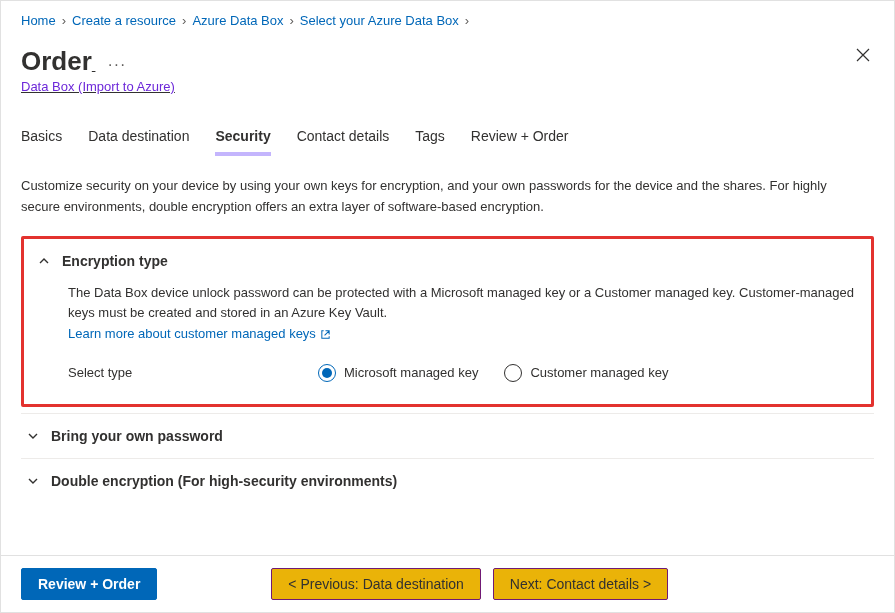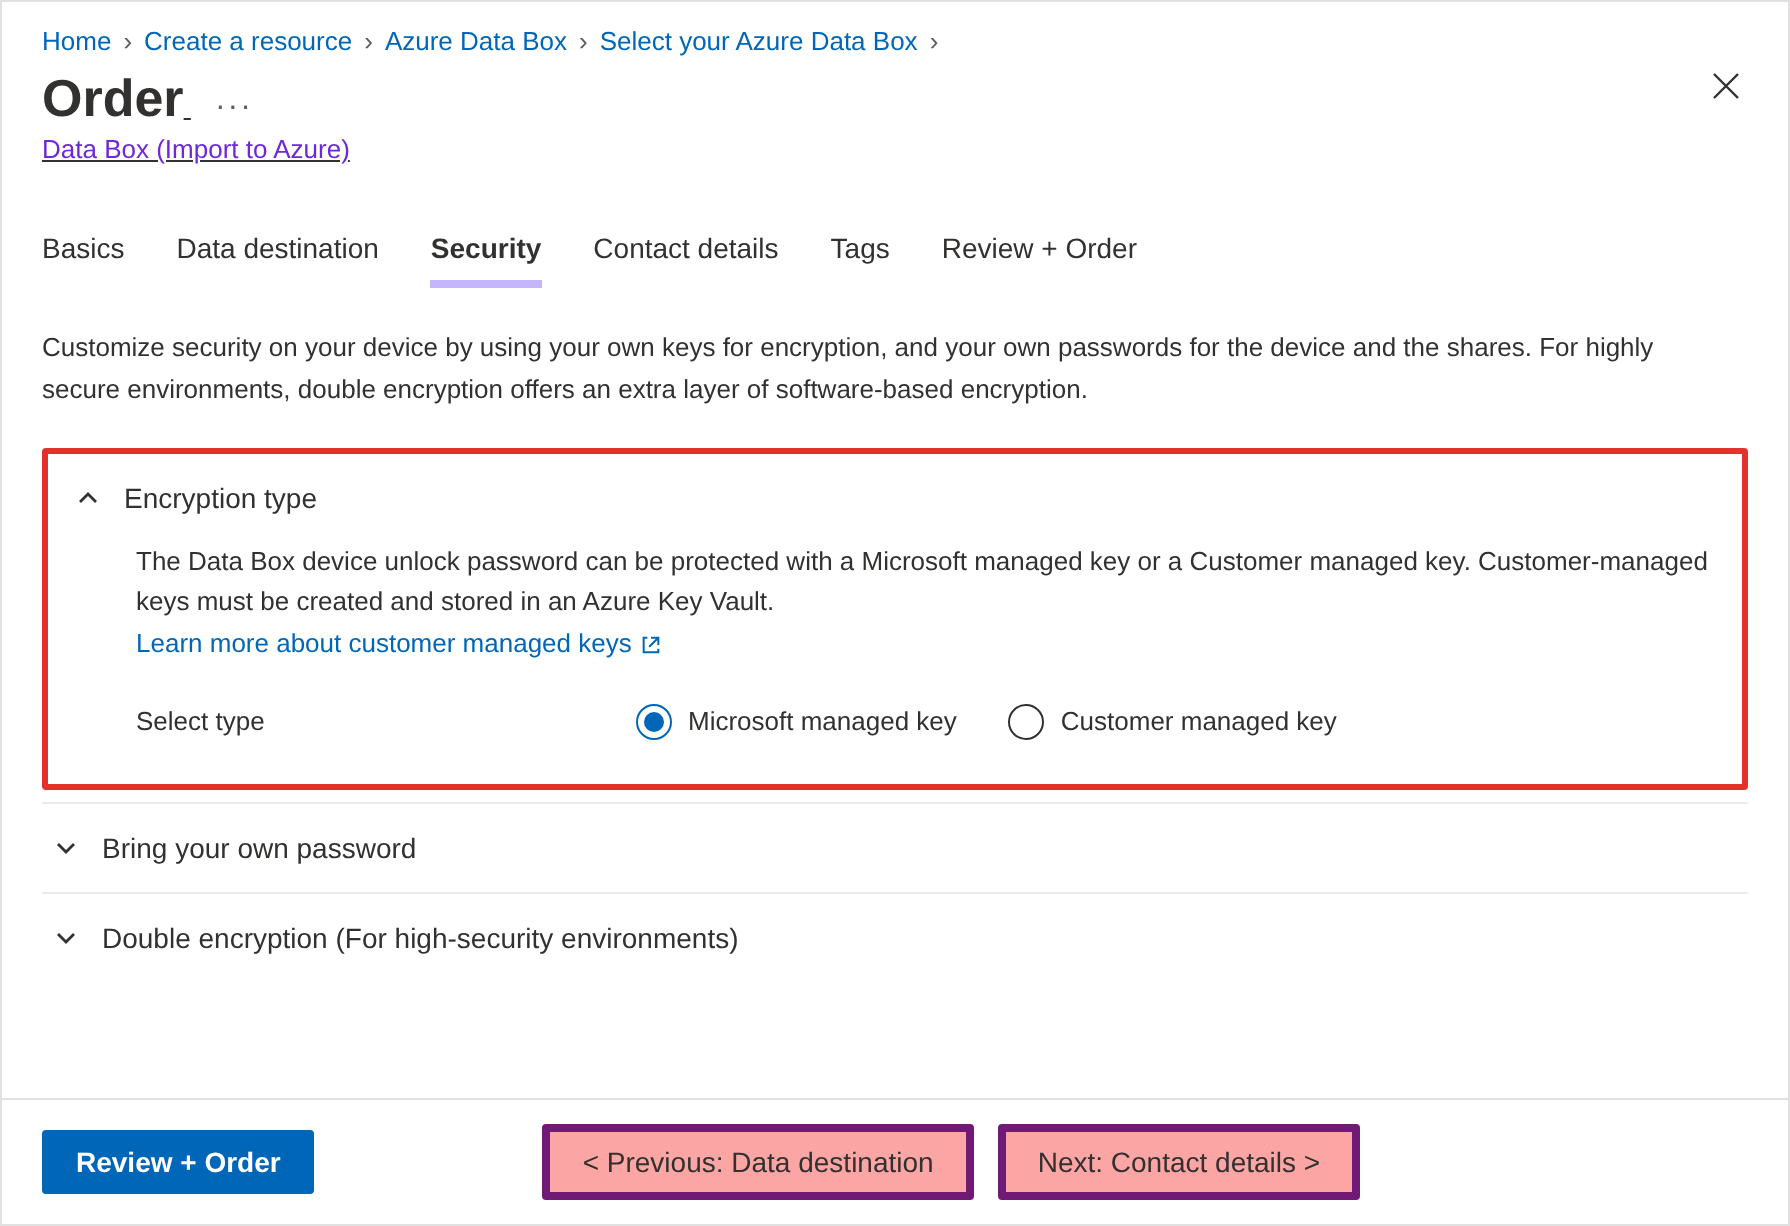--- a/index.html
+++ b/index.html
@@ -20,21 +20,21 @@
     flex: 1;
     padding: 12px 20px 0 20px;
     overflow: auto;
   }
   .breadcrumb {
     display: flex;
     align-items: center;
     gap: 6px;
     font-size: 13px;
     flex-wrap: wrap;
-    margin-bottom: 4px;
+    margin-bottom: 16px;
   }
   .breadcrumb a {
     color: #0067b8;
     text-decoration: none;
     cursor: pointer;
   }
   .breadcrumb .sep {
     color: #605e5c;
   }
   .title-row {
@@ -102,21 +102,21 @@
     margin-bottom: 6px;
   }
   .panel-header {
     display: flex;
     align-items: center;
     gap: 12px;
     cursor: pointer;
   }
   .panel-header svg { flex-shrink: 0; }
   .panel-title {
-    font-weight: 400;
+    font-weight: 700;
     font-size: 14px;
   }
   .panel-body {
     padding: 14px 0 0 30px;
     font-size: 13px;
     line-height: 1.6;
   }
   .link {
     color: #0067b8;
     text-decoration: none;
@@ -182,23 +182,23 @@
     cursor: pointer;
     font-family: inherit;
   }
   .btn.primary {
     background: #0067b8;
     color: #fff;
     border: 1px solid #0067b8;
     font-weight: 600;
   }
   .btn.secondary {
-    background: #fca5a5;
-    color: #323130;
-    border: 4px solid #701a75;
+    background: #eab308;
+    color: #323130;
+    border: 1px solid #701a75;
   }
   .footer-spacer { width: 90px; }
 </style>
 </head>
 <body>
 
 <div class="content-area">
 
   <div class="breadcrumb">
     <a>Home</a>

